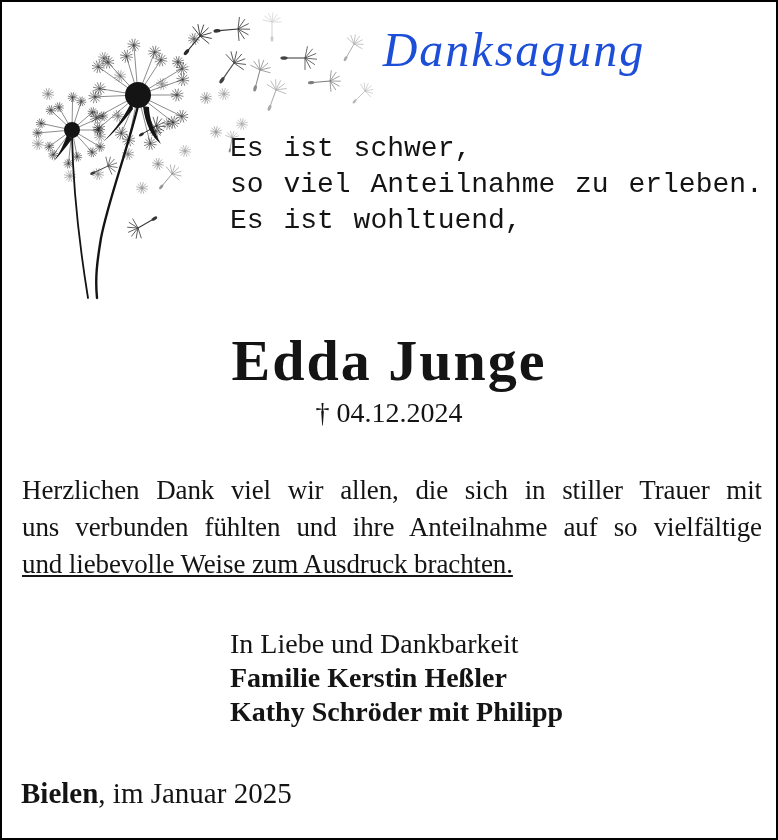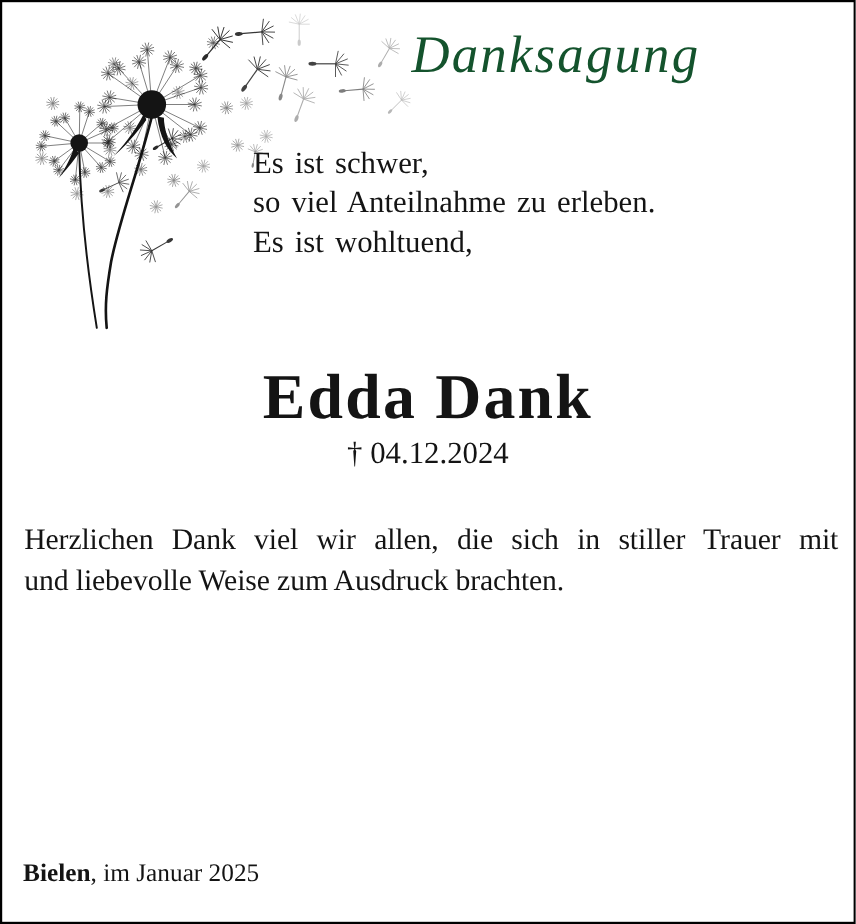--- a/index.html
+++ b/index.html
@@ -4,36 +4,36 @@
 <title>Danksagung</title>
 <style>
   html,body{margin:0;padding:0;background:#ffffff;}
   .page{
     position:relative;width:778px;height:840px;box-sizing:border-box;
     background:#ffffff;border:2px solid #000;overflow:hidden;
     font-family:"Liberation Serif",serif;color:#141414;
   }
   .dandelion{position:absolute;left:8px;top:4px;width:372px;height:300px;}
   .script-title{
-    position:absolute;left:372px;top:20px;width:280px;text-align:left;
+    position:absolute;left:372px;top:20px;width:280px;text-align:center;
     font-family:"Liberation Serif",serif;font-style:italic;font-weight:500;
-    font-size:48px;letter-spacing:2px;color:#14532d;
+    font-size:48px;letter-spacing:2px;color:#1d4ed8;
   }
-  .poem{position:absolute;left:228px;top:129px;font-size:28px;line-height:36px;word-spacing:3px;white-space:nowrap;}
+  .poem{position:absolute;left:228px;top:129px;font-size:28px;line-height:36px;word-spacing:3px;white-space:nowrap;font-family:Liberation Mono, monospace;}
   .name{
     position:absolute;left:0;top:328px;width:100%;text-align:center;
     font-size:58px;font-weight:bold;letter-spacing:2px;line-height:62px;
   }
   .death-date{position:absolute;left:0;top:395px;width:100%;text-align:center;font-size:28px;line-height:32px;}
   .thanks{position:absolute;left:20px;top:470px;width:740px;font-size:27px;line-height:37px;letter-spacing:-0.1px;}
   .thanks-line{text-align:justify;text-align-last:justify;}
-  .thanks-line.last{text-align-last:left;}
+  .thanks-line.last{text-align-last:left;text-decoration:underline;}
   .signature{position:absolute;left:228px;top:625px;font-size:28px;line-height:34px;}
   .bold{font-weight:bold;}
-  .footer{position:absolute;left:19px;top:775px;font-size:23px;line-height:33px;}
+  .footer{position:absolute;left:19px;top:775px;font-size:29px;line-height:33px;}
 </style>
 </head>
 <body>
 
 <div class="page">
 
   <svg class="dandelion" viewBox="0 0 372 300" aria-hidden="true">
       <path d="M128,100 C116,148 98,196 91,232 C87,256 85,272 87,292" stroke="#141414" stroke-width="2.4" fill="none" stroke-linecap="round"></path>
       <path d="M62,130 C63,178 68,230 78,292" stroke="#141414" stroke-width="1.8" fill="none" stroke-linecap="round"></path>
       <line x1="128" y1="89" x2="167.1" y2="89" stroke="#141414" stroke-width="0.7" opacity="0.7"></line>
@@ -675,27 +675,33 @@
     </svg>
 
   <div class="script-title">Danksagung</div>
 
   <div class="poem">
     <div>Es ist schwer,</div>
     <div>so viel Anteilnahme zu erleben.</div>
     <div>Es ist wohltuend,</div>
   </div>
 
-  <div class="name">Edda Dank</div>
+  <div class="name">Edda Junge</div>
 
   <div class="death-date">† 04.12.2024</div>
 
   <div class="thanks">
     <div class="thanks-line">Herzlichen Dank viel wir allen, die sich in stiller Trauer mit</div>
+    <div class="thanks-line">uns verbunden fühlten und ihre Anteilnahme auf so vielfältige</div>
     <div class="thanks-line last">und liebevolle Weise zum Ausdruck brachten.</div>
   </div>
 
+  <div class="signature">
+    <div>In Liebe und Dankbarkeit</div>
+    <div class="bold">Familie Kerstin Heßler</div>
+    <div class="bold">Kathy Schröder mit Philipp</div>
+  </div>
 
   <div class="footer">
     <span class="bold">Bielen</span><span>, im Januar 2025</span>
   </div>
 
 </div>
 
 </body></html>

